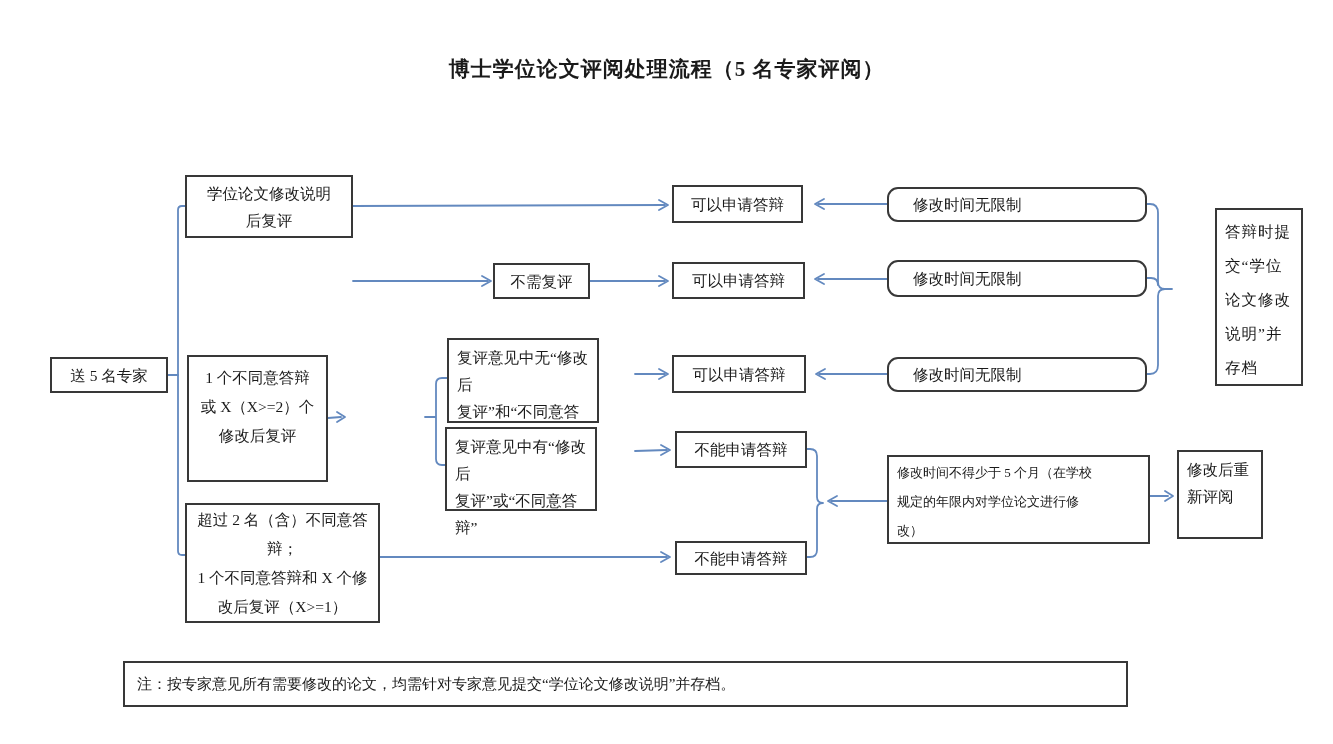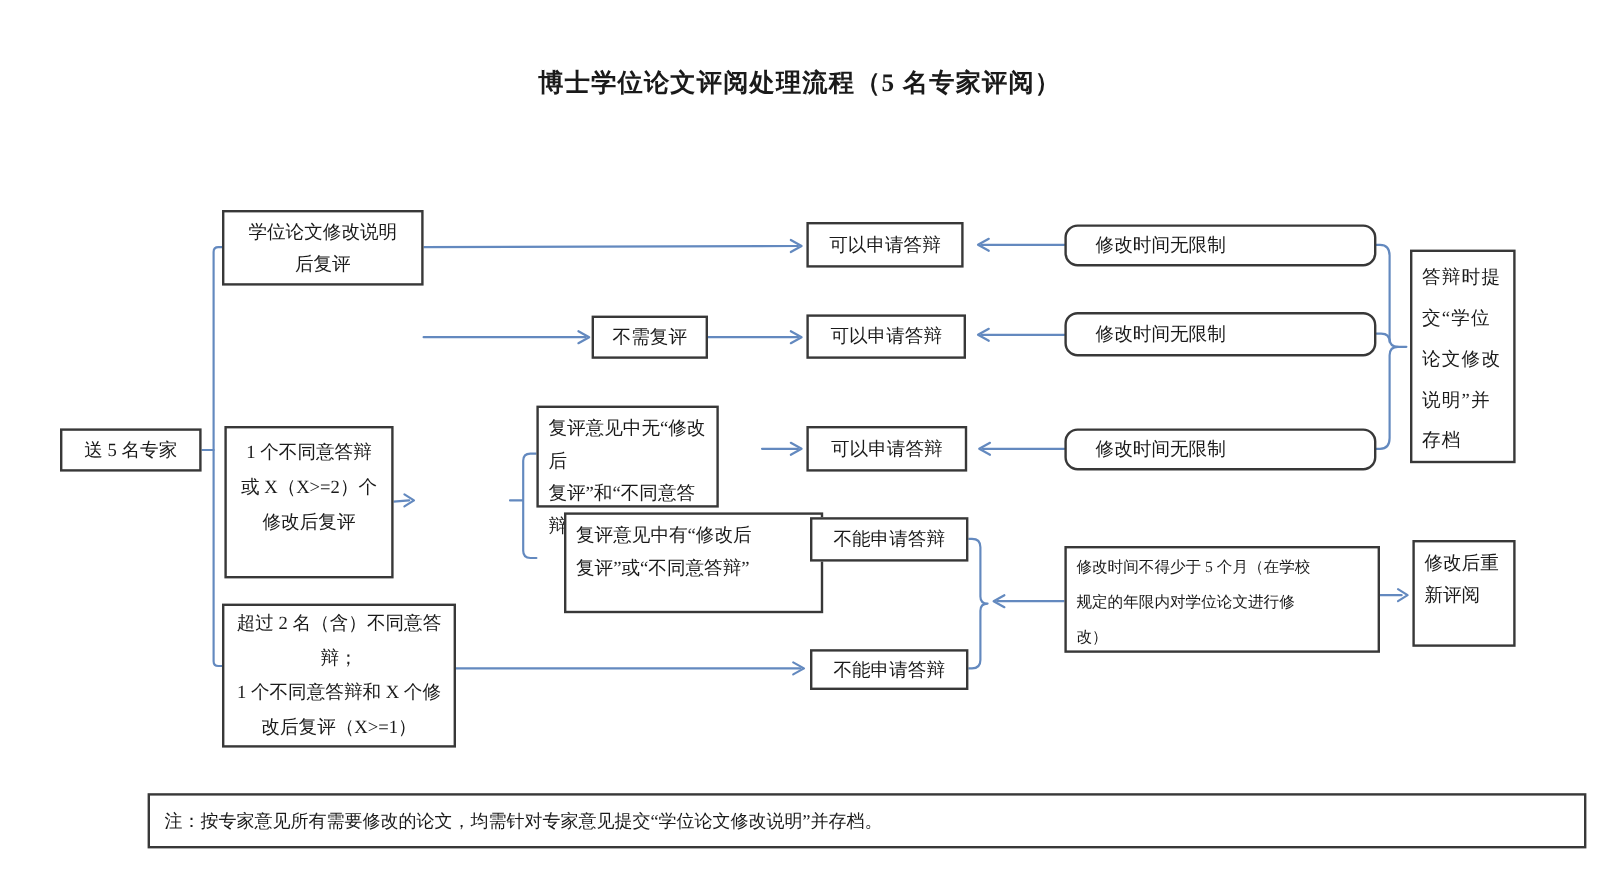--- a/index.html
+++ b/index.html
@@ -19,21 +19,21 @@
     border:2px solid var(--color-border,#383838);
     background:#fff;
     font-size:15.5px;line-height:27px;
     white-space:pre-line;
   }
   .c{display:flex;align-items:center;justify-content:center;text-align:center;}
   .tl{padding:4px 7px 0 8px;text-align:left;}
   .tc{padding:6px 4px 0 4px;text-align:center;line-height:29px;}
   .vl{display:flex;align-items:center;padding-left:24px;text-align:left;border-radius:11px;}
   .b4{line-height:29px;}
-  .tall{line-height:34px;padding-top:5px;letter-spacing:1px;}
+  .tall{line-height:34px;padding-top:5px;letter-spacing:1px;margin-left:40px;}
   .five{font-size:13px;line-height:29px;padding-top:1px;}
   .note{
     position:absolute;box-sizing:border-box;border:2px solid var(--color-border,#383838);
     display:flex;align-items:center;padding-left:12px;font-size:15px;
   }
   svg.wires{position:absolute;left:0;top:0;pointer-events:none;}
   .conn{stroke:var(--color-connector,#6389bf);stroke-width:1.8;fill:none;stroke-linejoin:round;stroke-linecap:round;}
 </style>
 </head>
 <body>
@@ -98,21 +98,21 @@
 修改后复评</div>
   <div class="node c b4" style="left:185px;top:503px;width:195px;height:120px">超过 2 名（含）不同意答
 辩；
 1 个不同意答辩和 X 个修
 改后复评（X&gt;=1）</div>
 
   <div class="node c" style="left:493px;top:263px;width:97px;height:36px">不需复评</div>
 
   <div class="node tl" style="left:447px;top:338px;width:152px;height:85px">复评意见中无“修改后
 复评”和“不同意答辩”</div>
-  <div class="node tl" style="left:470px;top:427px;width:216px;height:84px">复评意见中有“修改后
+  <div class="node tl" style="left:445px;top:427px;width:152px;height:84px">复评意见中有“修改后
 复评”或“不同意答辩”</div>
 
   <div class="node c" style="left:672px;top:185px;width:131px;height:38px">可以申请答辩</div>
   <div class="node c" style="left:672px;top:262px;width:133px;height:37px">可以申请答辩</div>
   <div class="node c" style="left:672px;top:355px;width:134px;height:38px">可以申请答辩</div>
 
   <div class="node c" style="left:675px;top:431px;width:132px;height:37px">不能申请答辩</div>
   <div class="node c" style="left:675px;top:541px;width:132px;height:34px">不能申请答辩</div>
 
   <div class="node vl" style="left:887px;top:187px;width:260px;height:35px">修改时间无限制</div>
@@ -124,15 +124,15 @@
 论文修改
 说明”并
 存档</div>
 
   <div class="node tl five" style="left:887px;top:455px;width:263px;height:89px">修改时间不得少于 5 个月（在学校
 规定的年限内对学位论文进行修
 改）</div>
   <div class="node tl" style="left:1177px;top:450px;width:86px;height:89px">修改后重
 新评阅</div>
 
-  <div class="note" style="left:123px;top:661px;width:1199px;height:46px">注：按专家意见所有需要修改的论文，均需针对专家意见提交“学位论文修改说明”并存档。</div>
+  <div class="note" style="left:123px;top:661px;width:1005px;height:46px">注：按专家意见所有需要修改的论文，均需针对专家意见提交“学位论文修改说明”并存档。</div>
 
 </div>
 
 </body></html>

